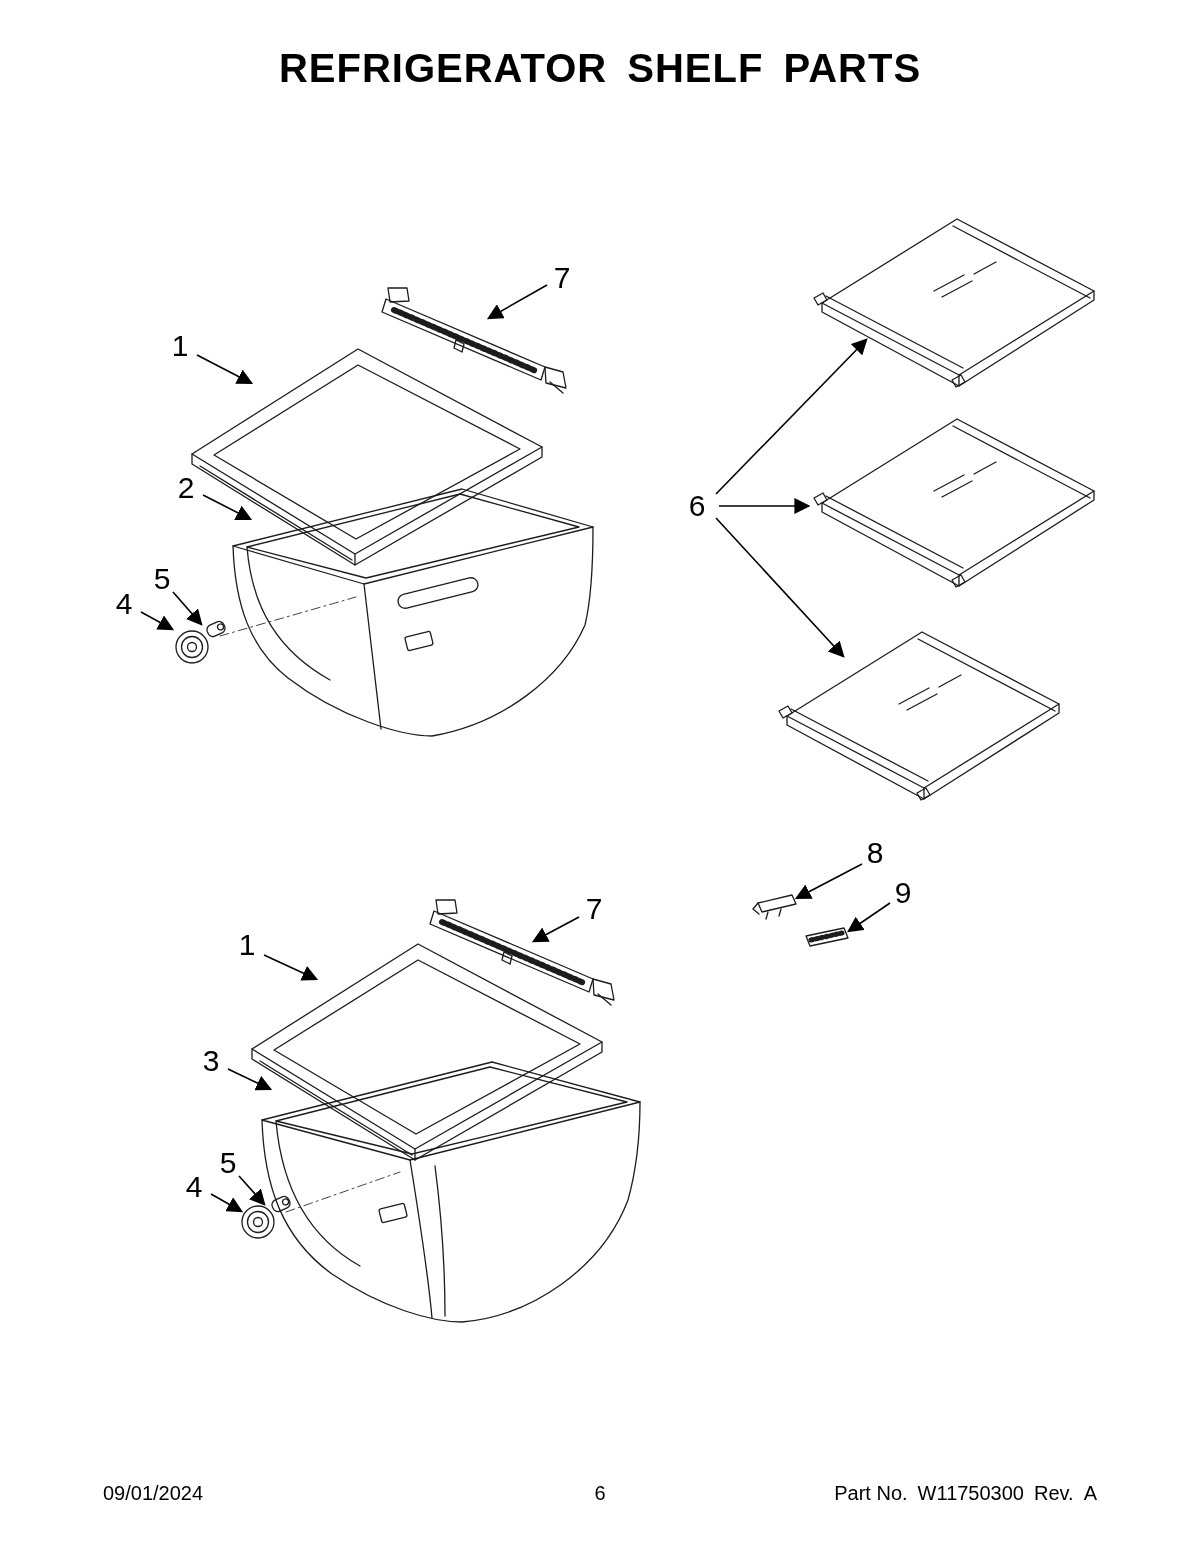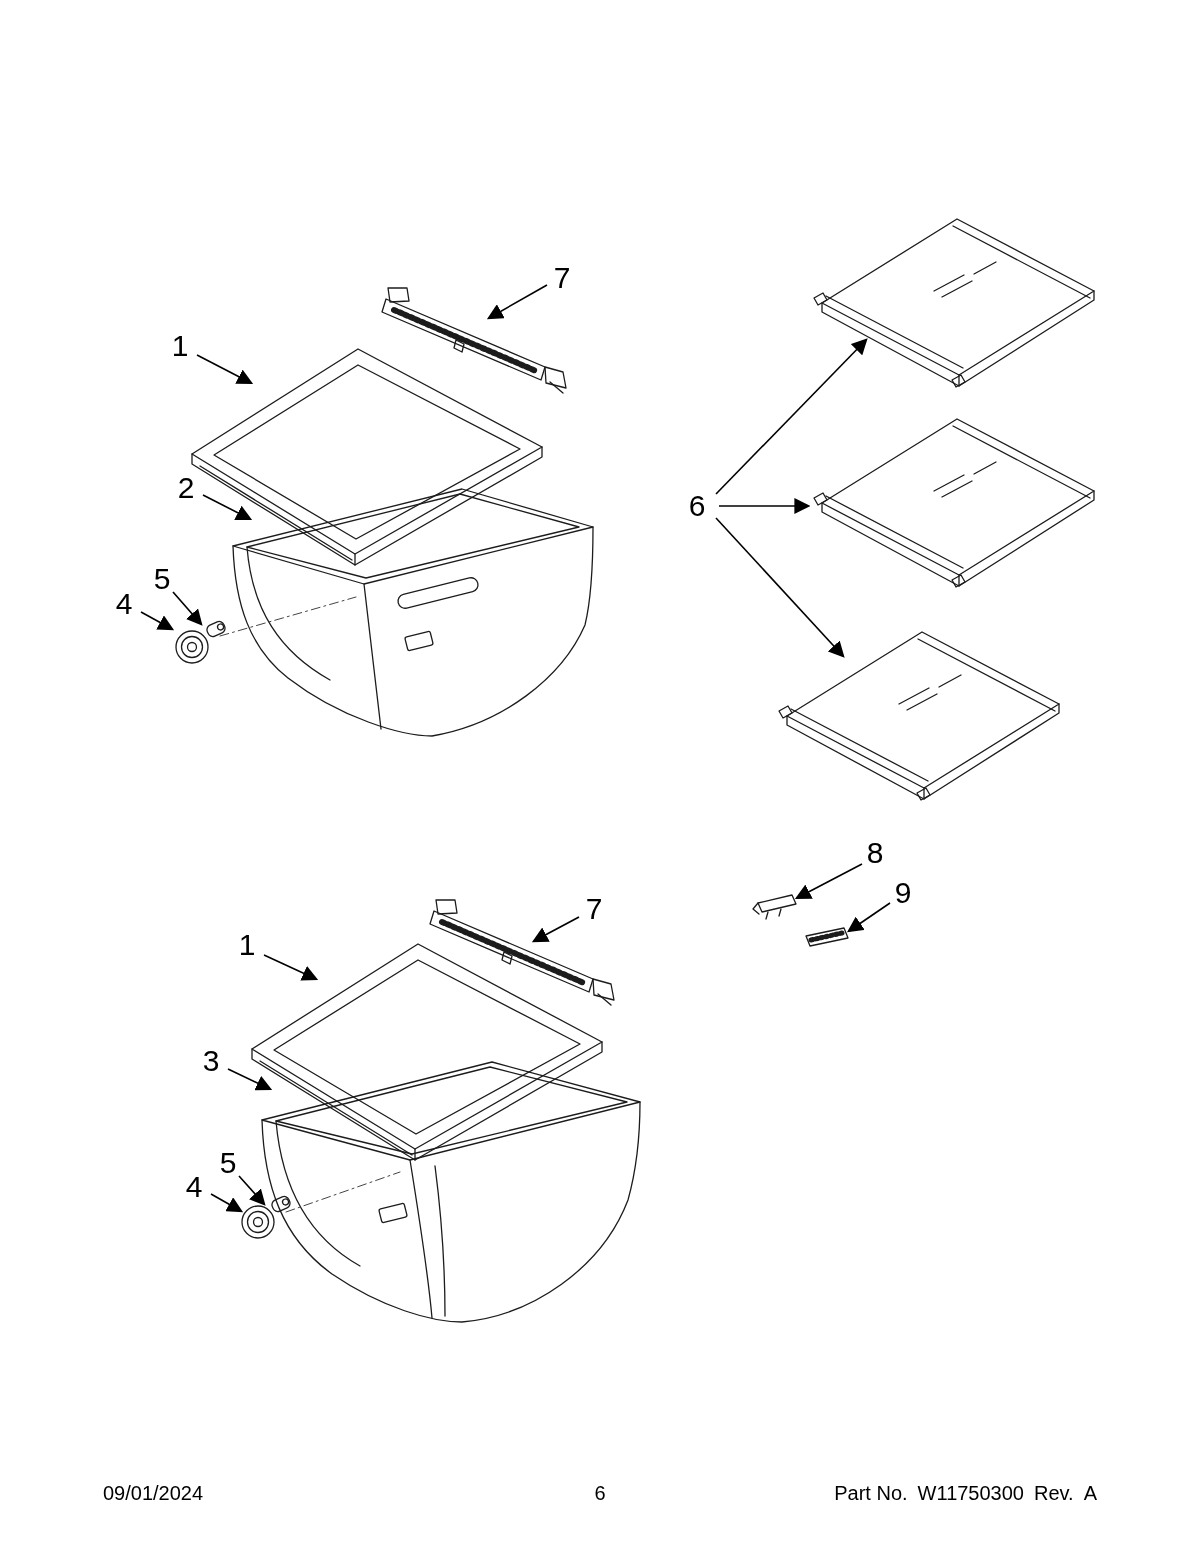--- a/index.html
+++ b/index.html
@@ -47,20 +47,21 @@
   }
   svg .part { fill: none; stroke: #1c1c1c; stroke-width: 1.3; stroke-linejoin: round; stroke-linecap: round; }
   svg .leader { fill: none; stroke: #000000; stroke-width: 1.6; }
   svg .dashline { fill: none; stroke: #444444; stroke-width: 1; stroke-dasharray: 9 4 2 4; }
 </style>
 </head>
 <body>
 
 <div class="page">
 
+  <div class="title">REFRIGERATOR SHELF PARTS</div>
 
   <svg class="diagram-svg" width="1200" height="1553" viewBox="0 0 1200 1553">
 
     <defs>
       <marker id="arrow" viewBox="0 0 10 10" refX="8.5" refY="5" markerWidth="10" markerHeight="10" orient="auto-start-reverse">
         <path d="M0,0 L10,5 L0,10 Z" fill="#000000"></path>
       </marker>
 
       <g id="glass-shelf" class="part">
         <path d="M0,84 L135,0 L272,72 L137,156 Z"></path>

